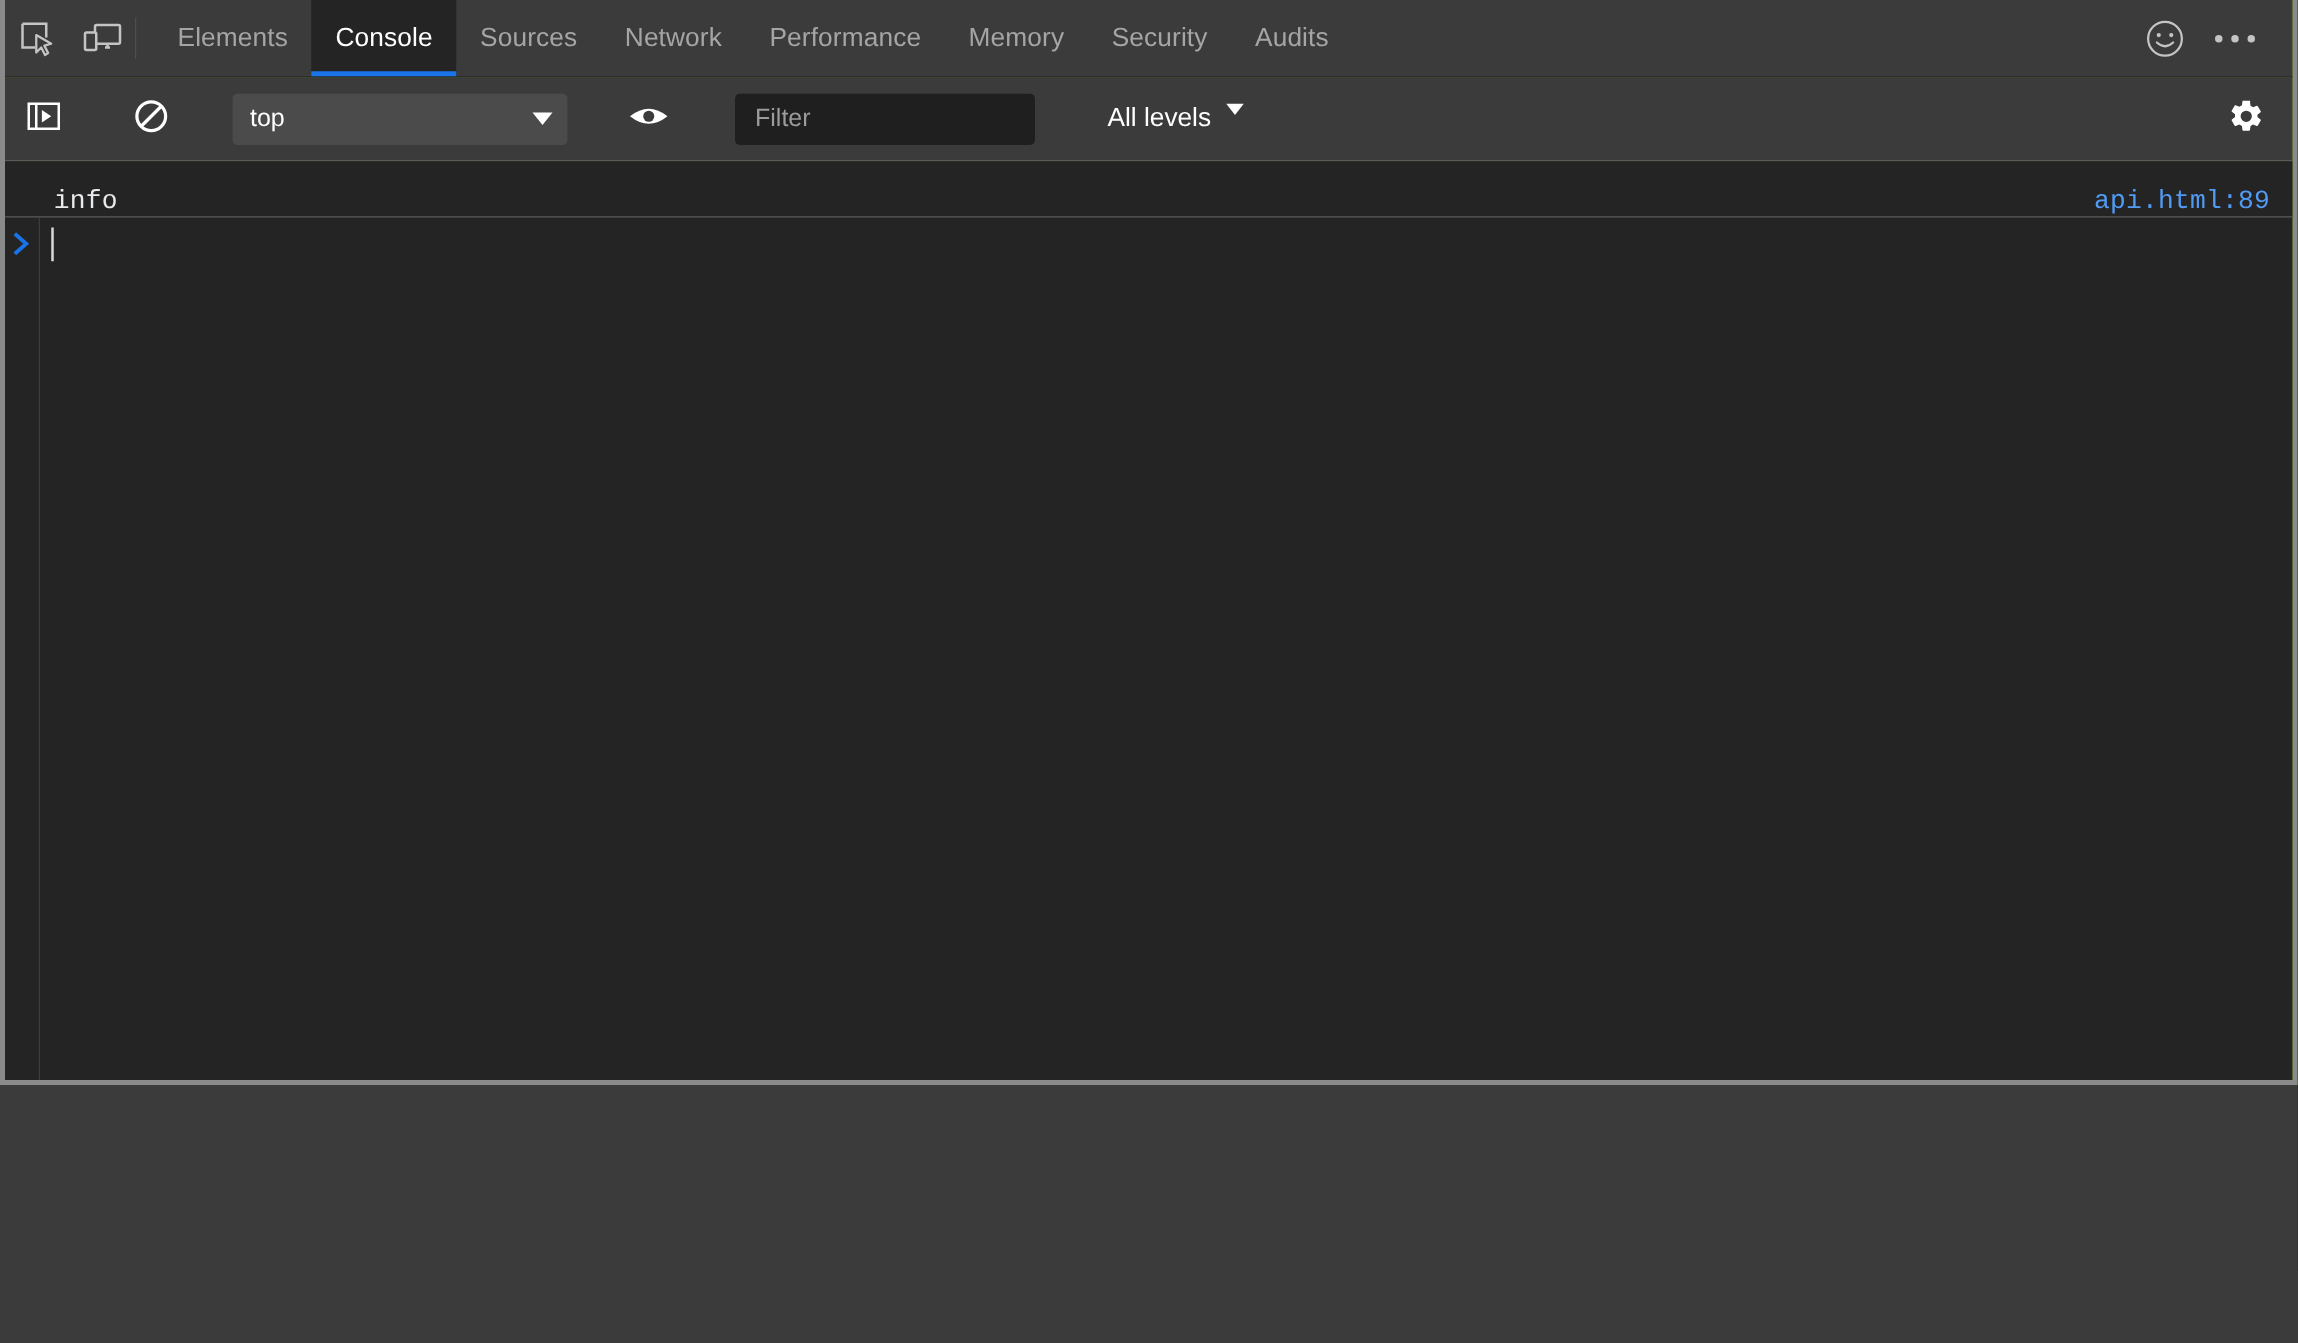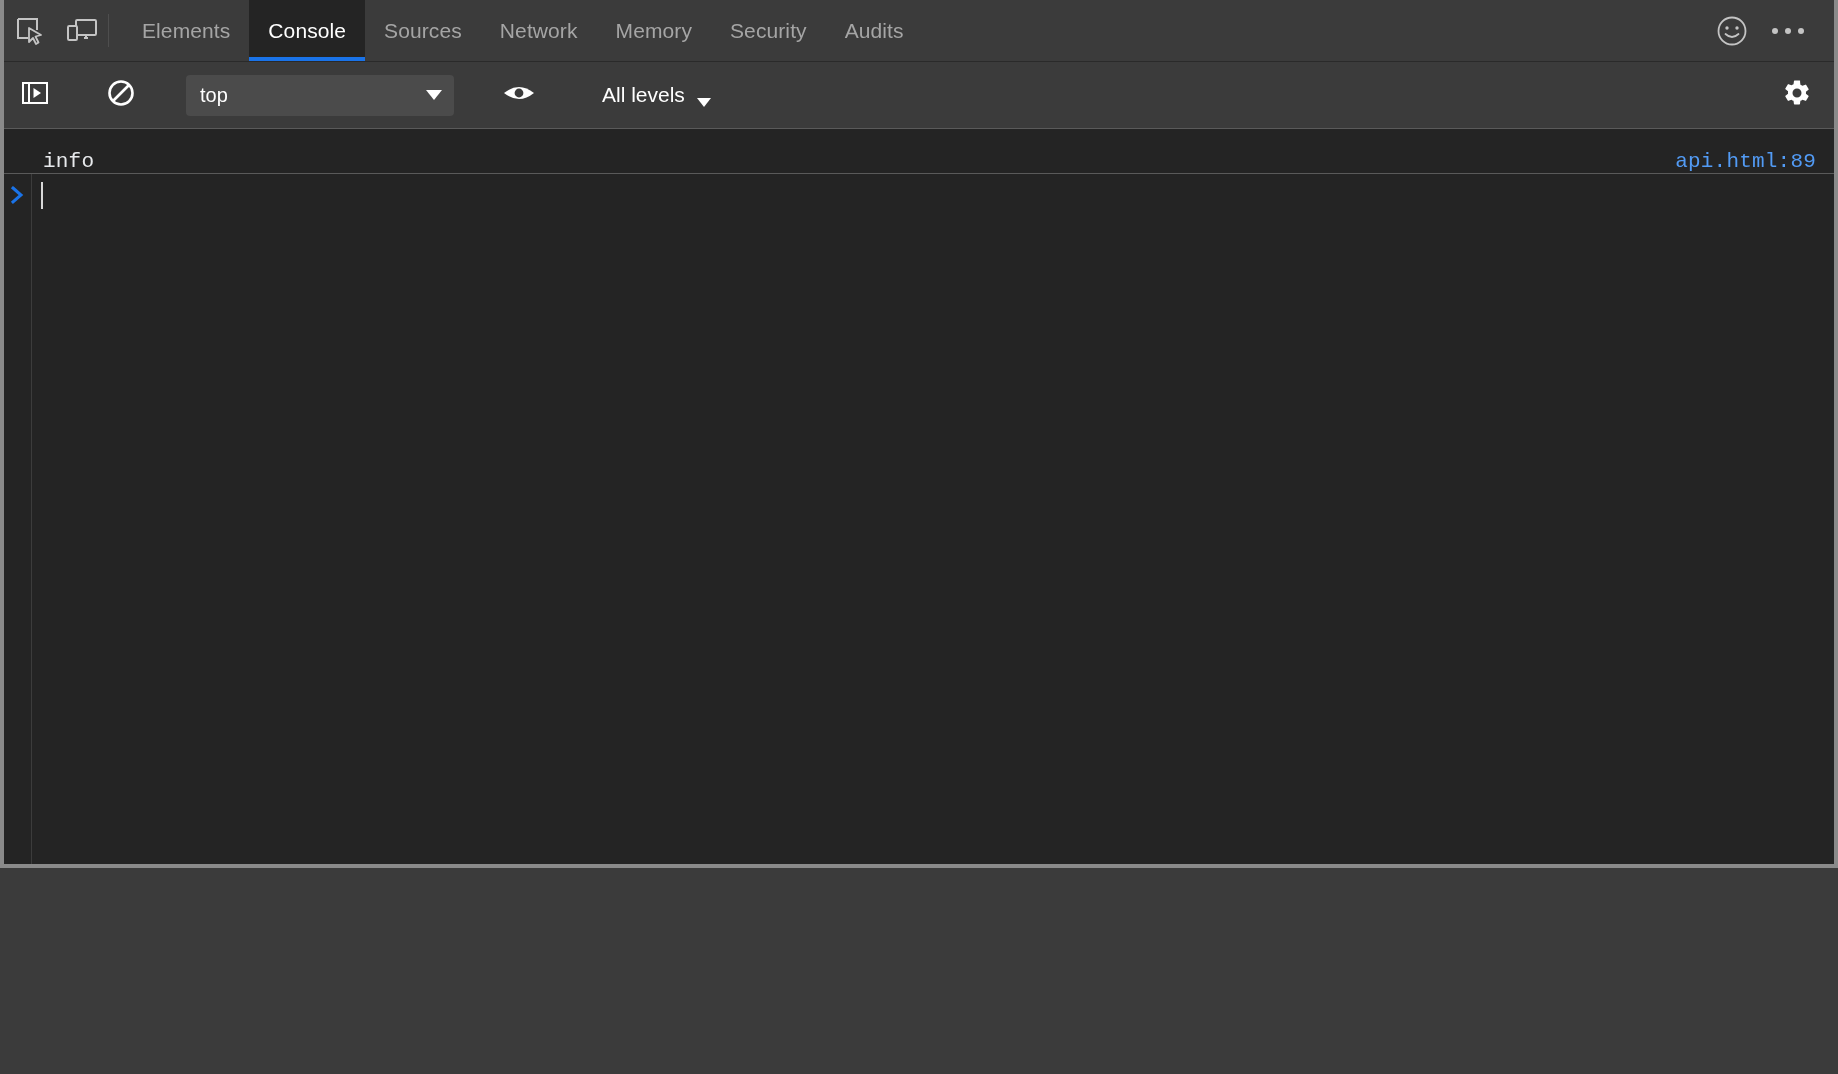--- a/index.html
+++ b/index.html
@@ -168,21 +168,21 @@
     border: none;
     outline: none;
     color: #e8e8e8;
     font-size: 20px;
     font-family: "Liberation Sans", sans-serif;
   }
   .filter-box input::placeholder { color: #9b9b9b; }
 
   .levels {
     display: flex;
-    align-items: flex-end;
+    align-items: flex-start;
     gap: 12px;
     margin-left: 22px;
     cursor: pointer;
   }
   .levels .lv-label {
     font-size: 21px;
     color: #ffffff;
   }
   .caret-sm {
     width: 0; height: 0;
@@ -304,20 +304,23 @@
         <span>Elements</span>
       </div>
       <div class="tab active">
         <span>Console</span>
       </div>
       <div class="tab">
         <span>Sources</span>
       </div>
       <div class="tab">
         <span>Network</span>
+      </div>
+      <div class="tab">
+        <span>Performance</span>
       </div>
       <div class="tab">
         <span>Memory</span>
       </div>
       <div class="tab">
         <span>Security</span>
       </div>
       <div class="tab">
         <span>Audits</span>
       </div>
@@ -374,20 +377,23 @@
 
     <div class="ct-btn">
       <span>
         <svg width="34" height="24" viewBox="0 0 34 24">
           <path d="M2 12 Q17 0 32 12 Q17 24 2 12 Z" fill="#ffffff"></path>
           <circle cx="17" cy="12" r="4.4" fill="#3b3b3b"></circle>
         </svg>
       </span>
     </div>
 
+    <div class="filter-box">
+      <input type="text" value="" placeholder="Filter" style="">
+    </div>
 
     <div class="levels">
       <span class="lv-label">All levels</span>
       <span class="caret-sm"></span>
     </div>
 
     <div class="ct-spacer"></div>
 
     <div class="gear-btn">
       <span>

